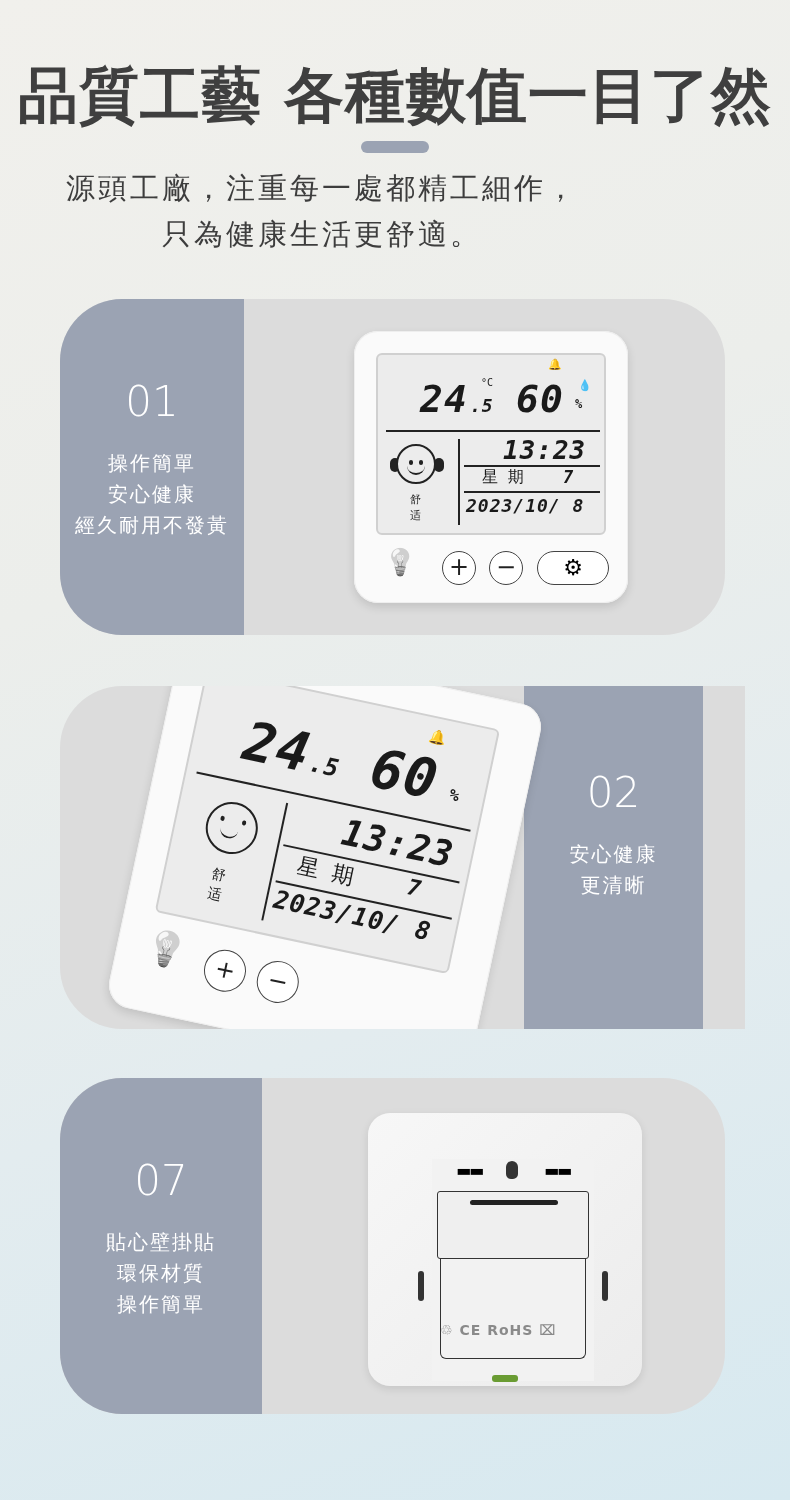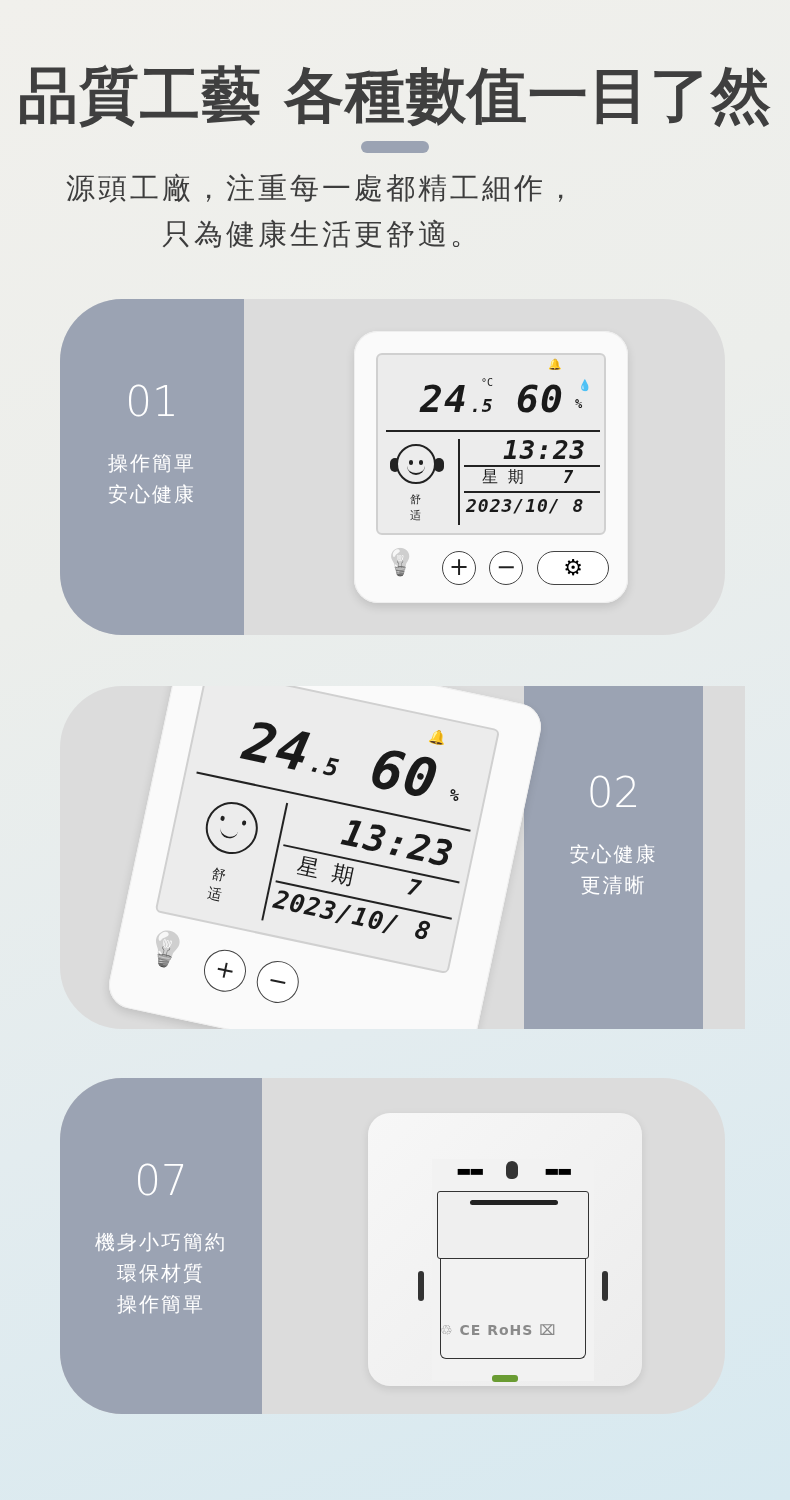--- a/index.html
+++ b/index.html
@@ -81,20 +81,21 @@
   <div>源頭工廠，注重每一處都精工細作，</div>
   <div>只為健康生活更舒適。</div>
 </div>
 
 <div class="card" style="top:299px;">
   <div class="panel" style="left:0;width:184px;">
     <div class="num">01</div>
     <div class="lines">
       <div>操作簡單</div>
       <div>安心健康</div>
+      <div>經久耐用不發黃</div>
     </div>
   </div>
 </div>
 
 <div class="device" style="left:354px;top:331px;width:274px;height:272px;">
   <div class="lcd" style="left:22px;top:22px;width:230px;height:182px;">
     <span style="position:absolute;left:170px;top:3px;font-size:11px;">🔔</span>
     <span class="seg" style="left:42px;top:22px;font-size:38px;">24</span>
     <span class="seg" style="left:92px;top:40px;font-size:18px;">.5</span>
     <span style="position:absolute;left:103px;top:22px;font-size:10px;">°C</span>
@@ -156,21 +157,21 @@
     <span style="position:absolute;left:28px;top:294px;font-size:34px;filter:grayscale(1);">💡</span>
     <div class="btn-circle" style="left:90px;top:302px;width:42px;height:42px;line-height:38px;">+</div>
     <div class="btn-circle" style="left:144px;top:302px;width:42px;height:42px;line-height:38px;">−</div>
   </div>
 </div>
 
 <div class="card" style="top:1078px;">
   <div class="panel" style="left:0;width:202px;">
     <div class="num">07</div>
     <div class="lines">
-      <div>機身小巧簡約</div>
+      <div>貼心壁掛貼</div>
       <div>環保材質</div>
       <div>操作簡單</div>
     </div>
   </div>
 </div>
 
 <div class="back">
   <div class="back-inner">
     <span style="position:absolute;left:24px;top:2px;font-size:16px;letter-spacing:-2px;">▬▬</span>
     <span style="position:absolute;left:74px;top:2px;width:12px;height:18px;background:#333;border-radius:6px 6px 5px 5px;"></span>

